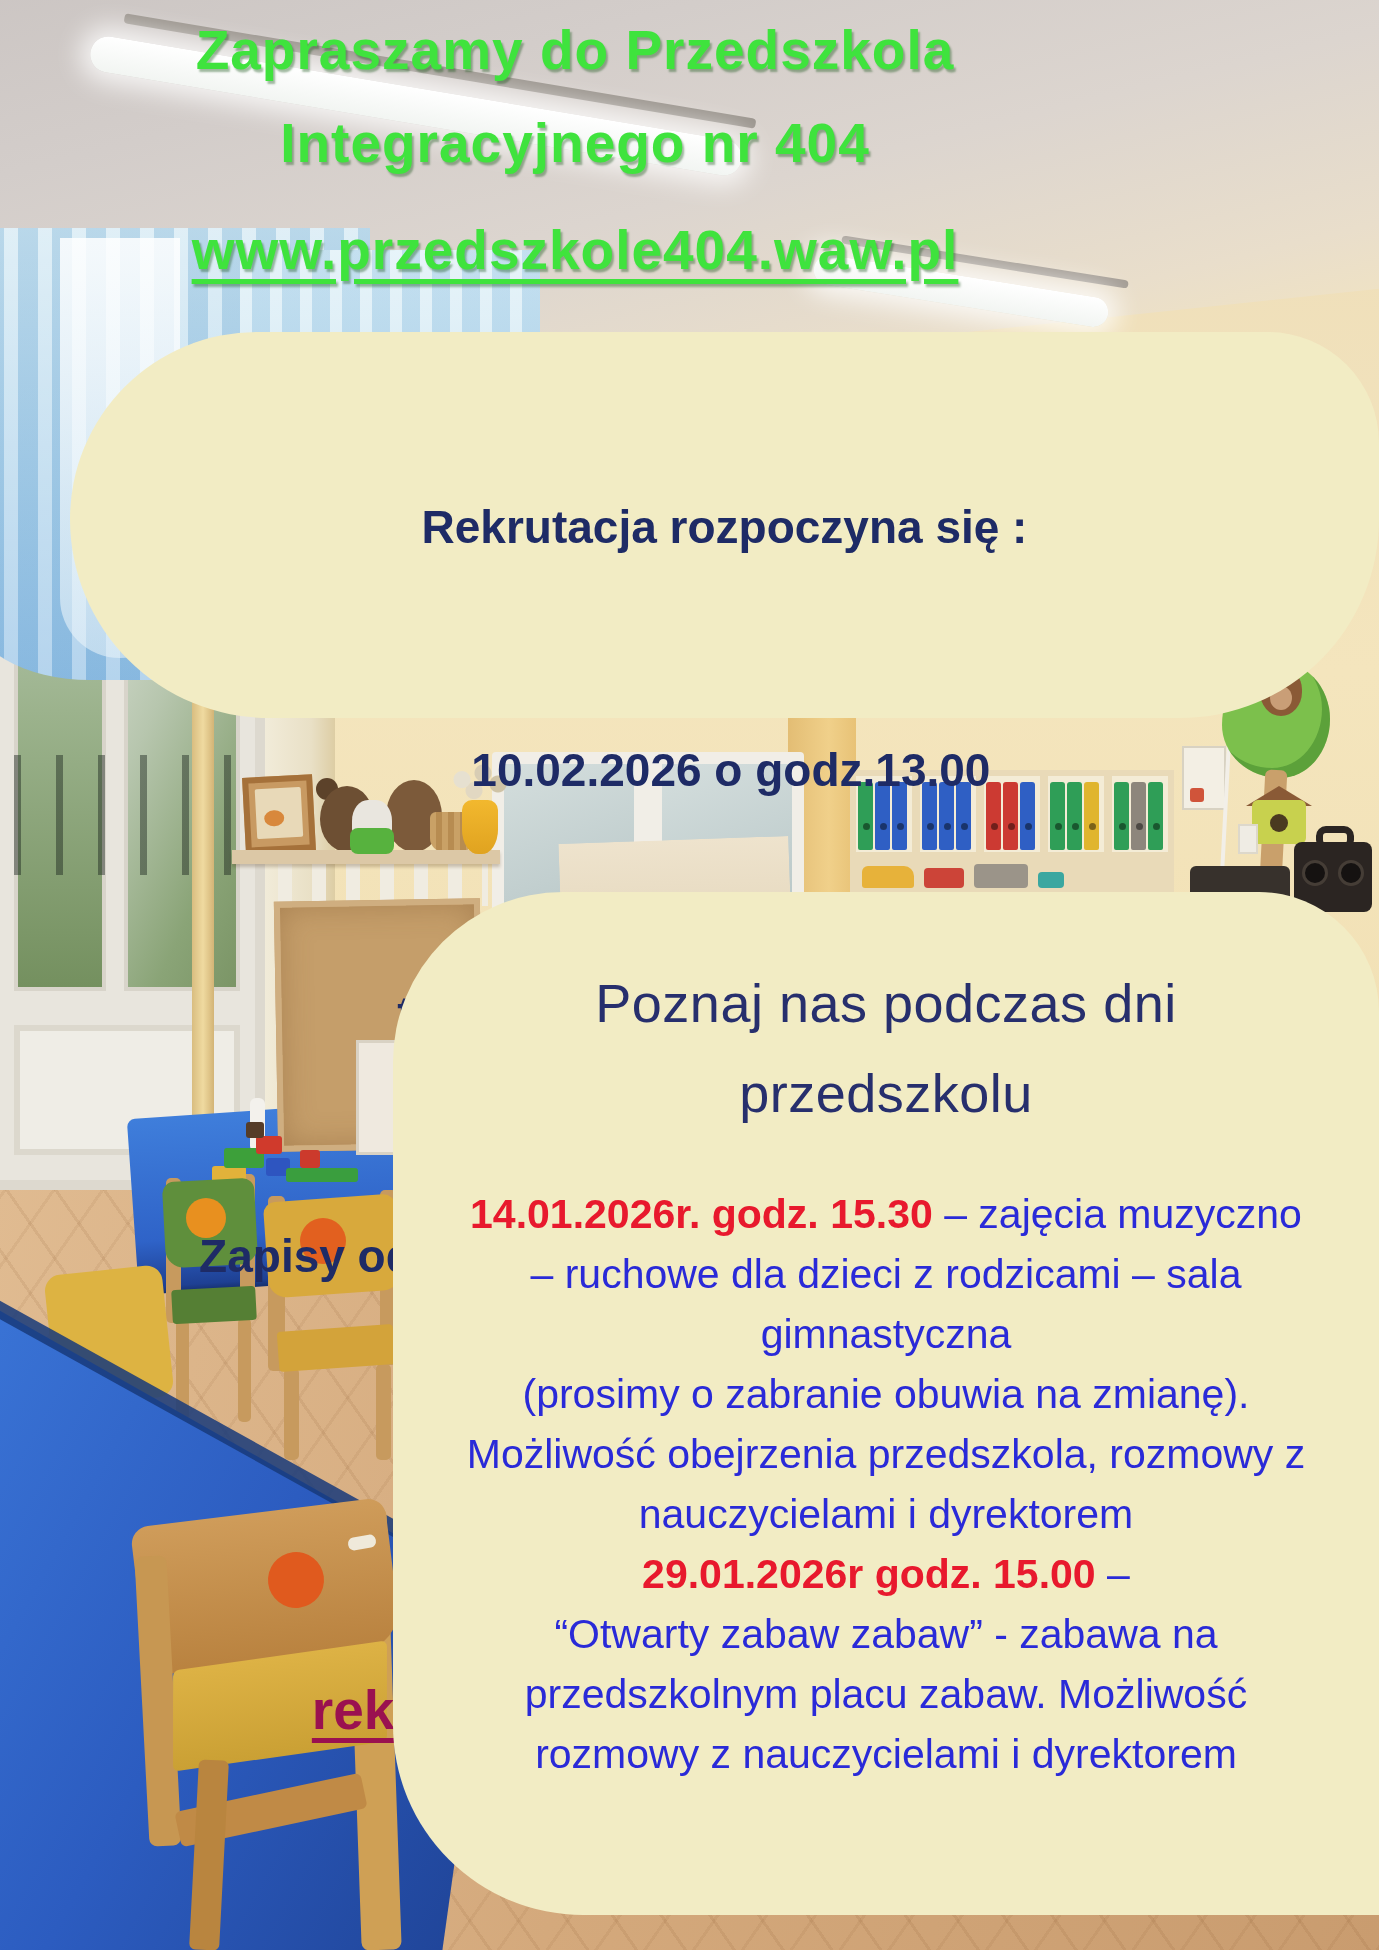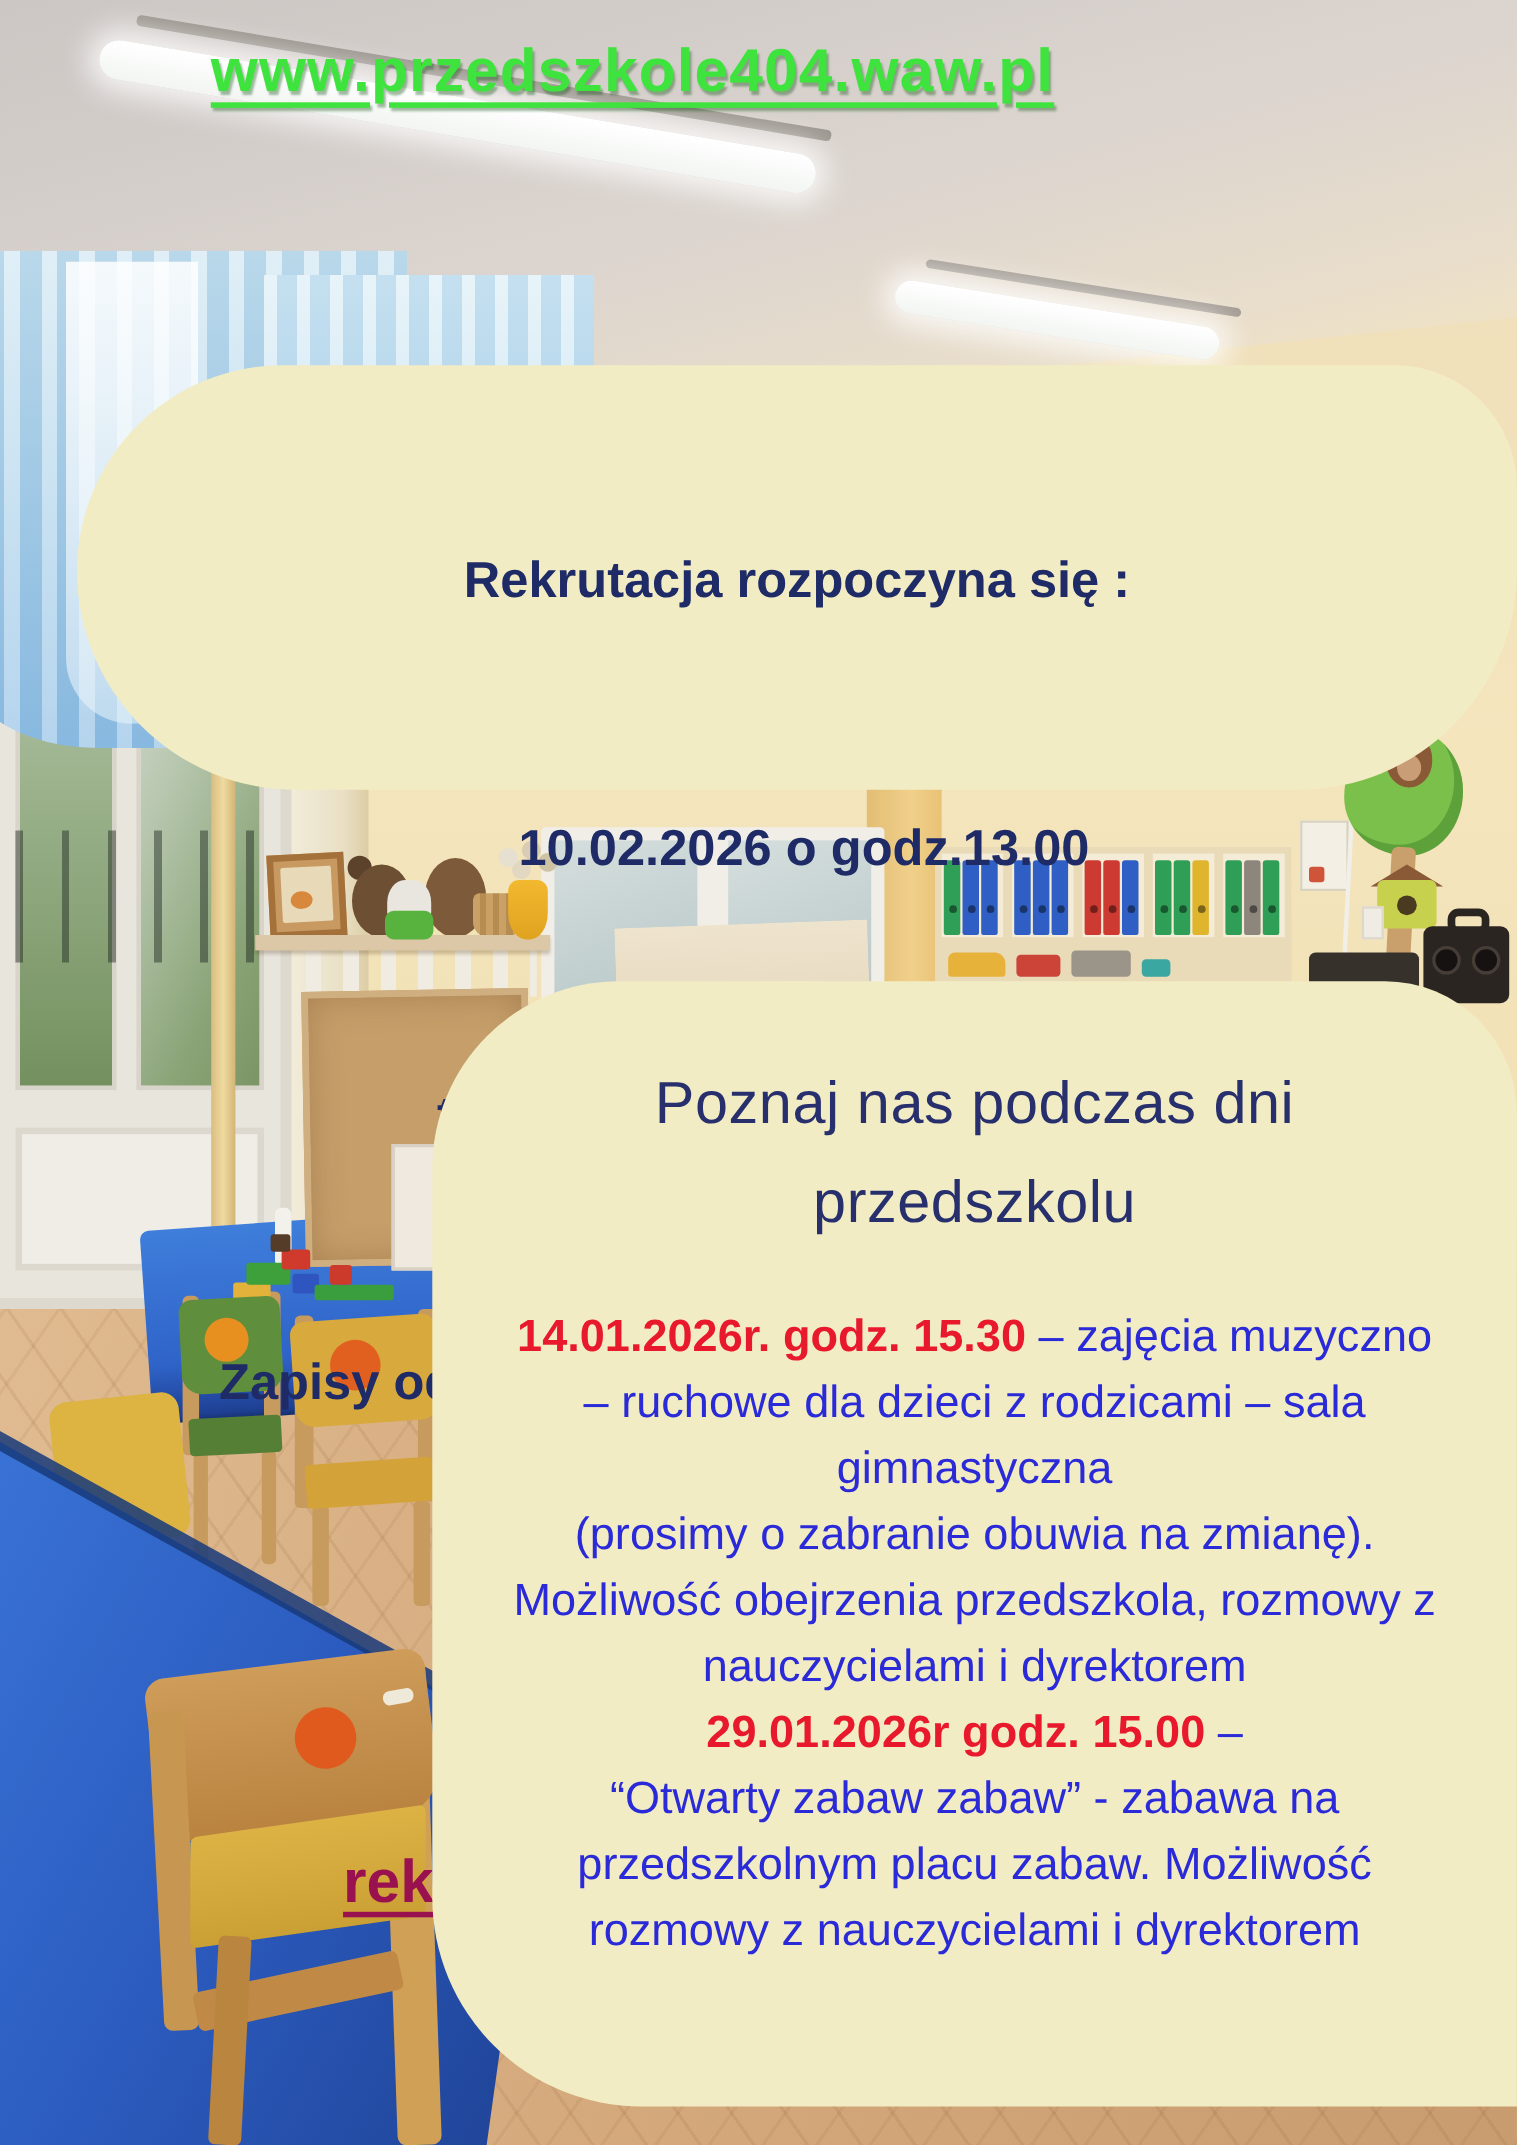--- a/index.html
+++ b/index.html
@@ -344,20 +344,22 @@
   <div class="abs cf-post-r"></div>
   <div class="abs cf-back"></div>
   <div class="abs cf-dot"></div>
   <div class="abs cf-label"></div>
   <div class="abs cf-post-l"></div>
   <div class="abs cf-seat"></div>
   <div class="abs cf-bar"></div>
   <div class="abs cf-leg1"></div>
 
   <div class="abs title">
+    <div>Zapraszamy do Przedszkola</div>
+    <div>Integracyjnego nr 404</div>
     <div class="gap"></div>
     <div class="url">www.przedszkole404.waw.pl</div>
   </div>
 
   <div class="abs blob1">
     <div>Rekrutacja rozpoczyna się :</div>
     <div class="u"> 10.02.2026 o godz.13.00</div>
     <div class="u">trwa do 24.02.2026 godz.20.00</div>
     <div class="u">Zapisy odbywają się w elektronicznym systemie</div>
     <div class="u">rekrutacyjnym </div>

